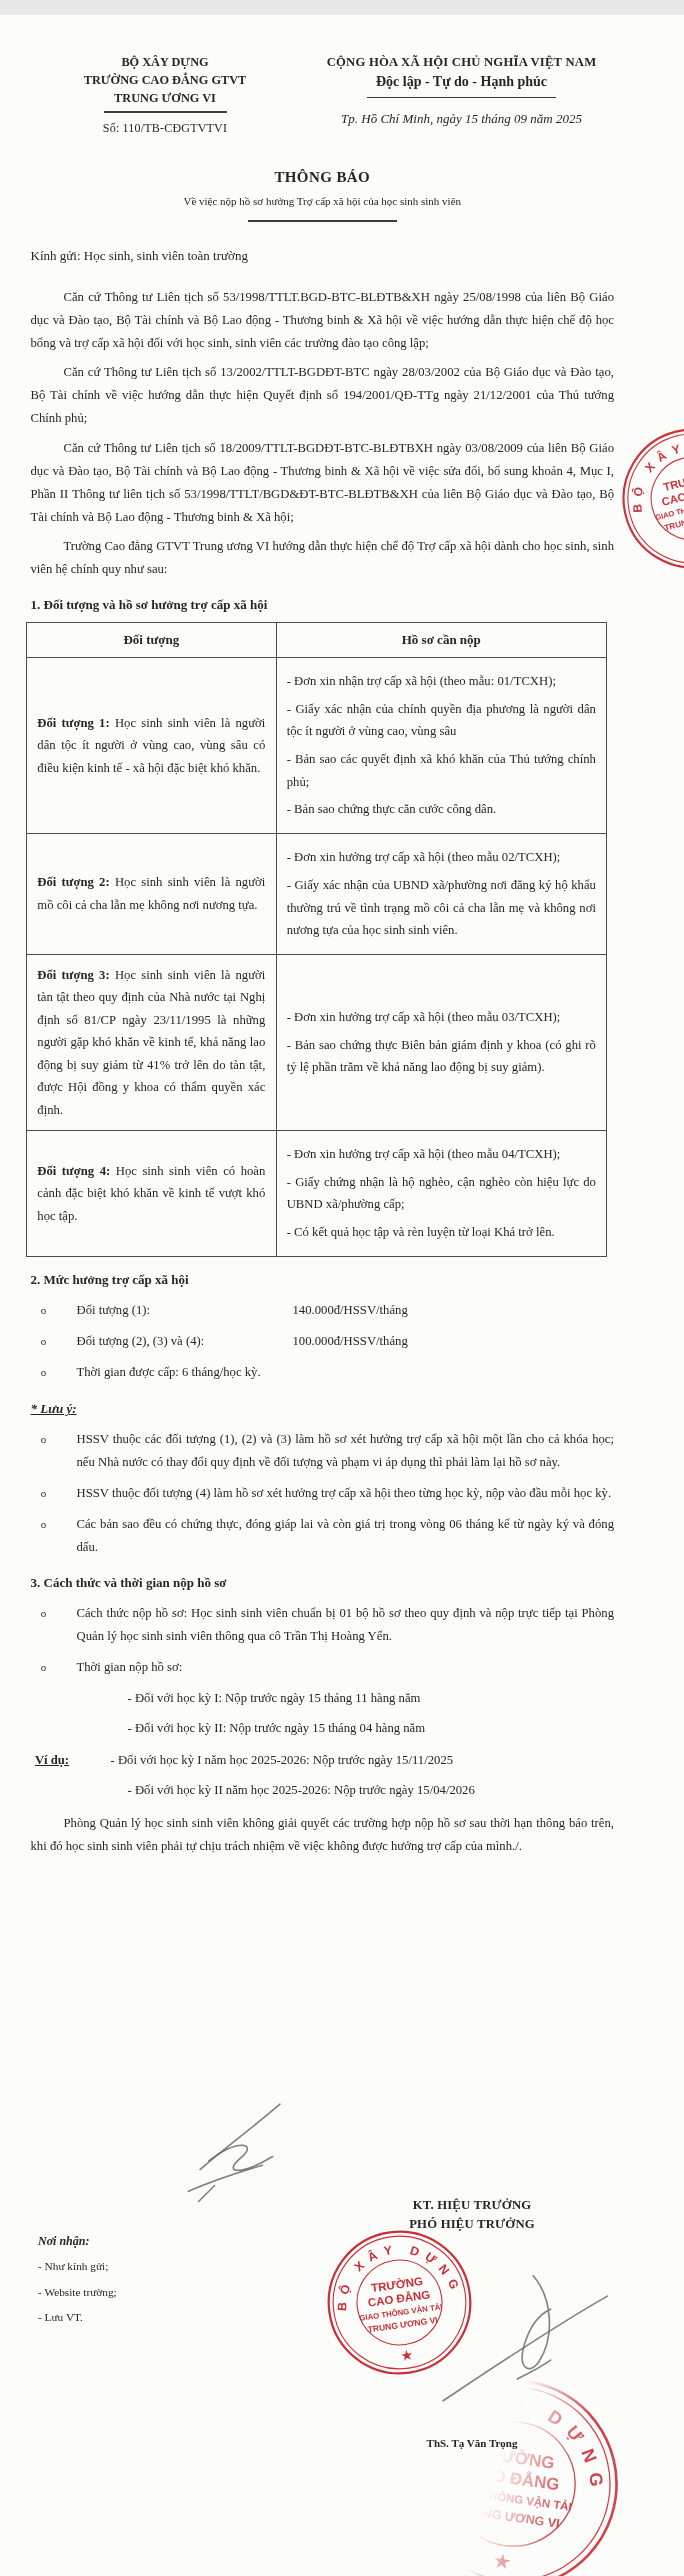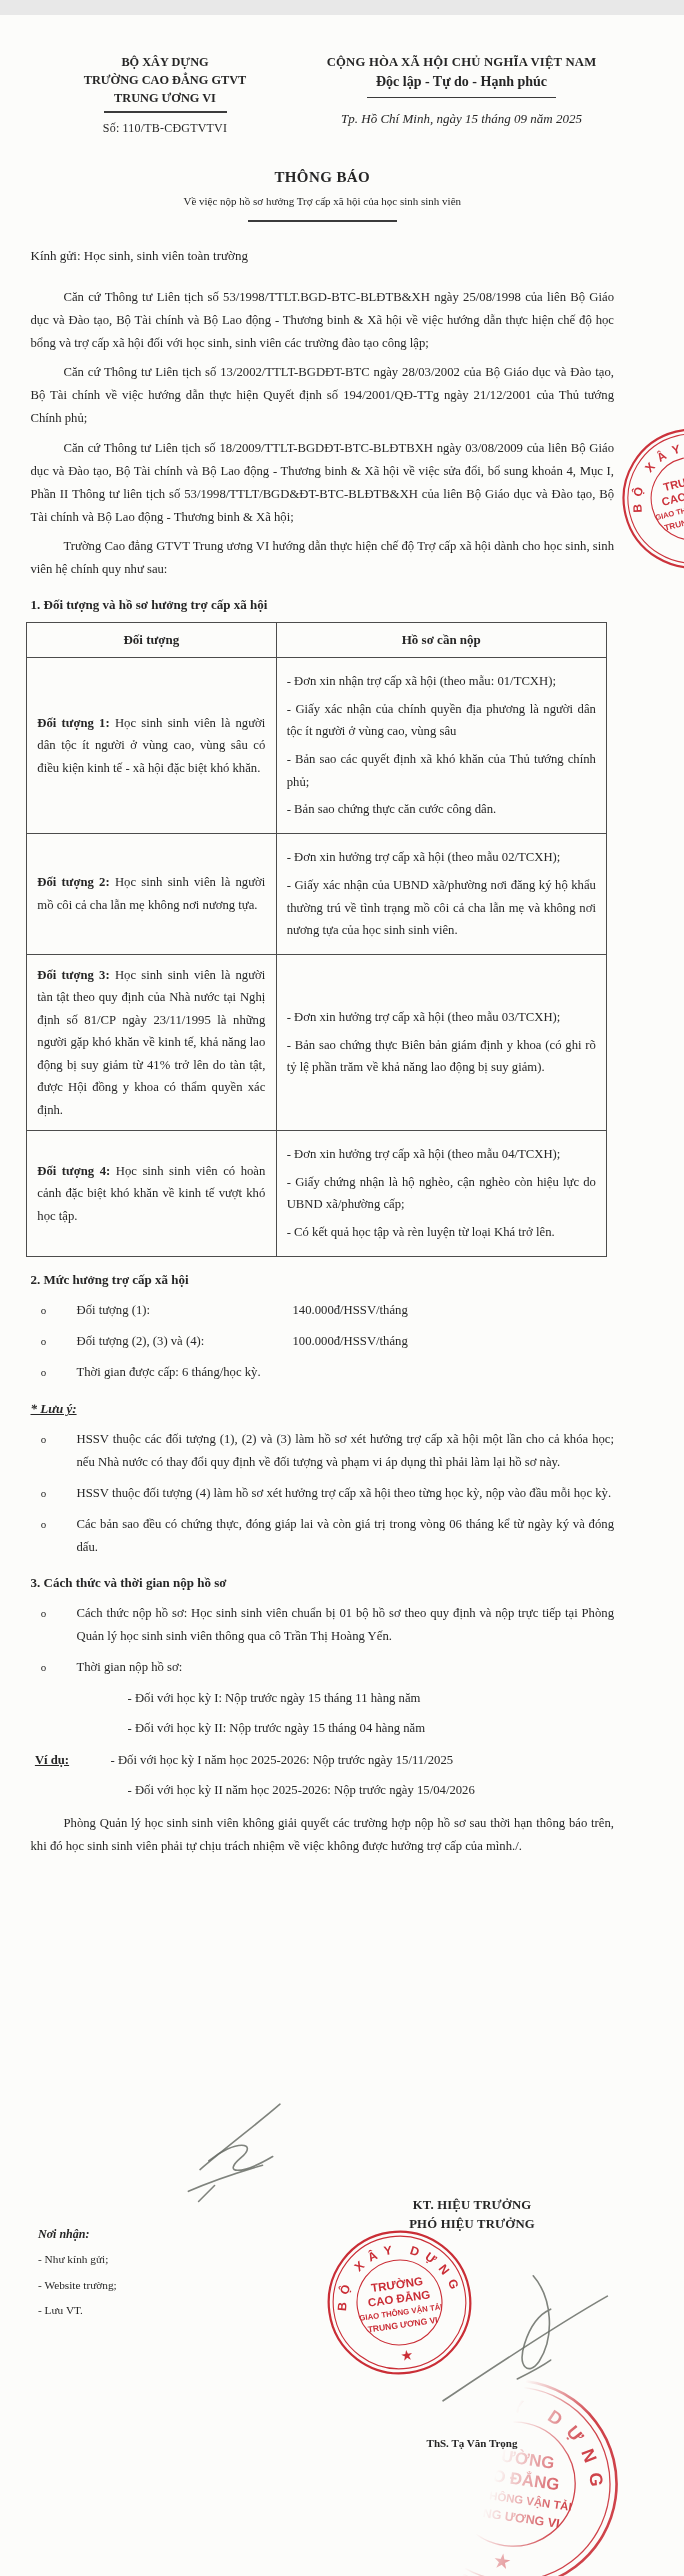--- a/index.html
+++ b/index.html
@@ -45,21 +45,21 @@
   .pair .pair-value{position:absolute;left:262px;top:0;}
   .note-heading{font-weight:bold;font-style:italic;font-size:13px;
     text-decoration:underline;margin:13px 0 4.4px 0;}
   .dash-line{padding-left:97px;margin:7.3px 0;}
   .example-row{position:relative;padding-left:80px;margin:8.7px 0 7.3px 0;}
   .example-label{position:absolute;left:4.4px;top:0;font-weight:bold;text-decoration:underline;}
   .example-line2{padding-left:97px;margin:7.3px 0;}
   .closing{text-align:justify;text-indent:33px;margin-top:10.2px;}
   
   .footer{position:absolute;left:0;top:2181px;width:684px;}
-  .recipients{position:absolute;left:38px;top:29px;font-size:11.3px;line-height:18px;}
+  .recipients{position:absolute;left:38px;top:36px;font-size:11.3px;line-height:18px;}
   .recipients-label{font-weight:bold;font-style:italic;font-size:12px;margin-bottom:7.3px;}
   .recipients .rcp{margin:7.3px 0;}
   .sign-block{position:absolute;left:341px;top:0;width:262px;text-align:center;}
   .sign-title{font-weight:bold;font-size:12.7px;line-height:19px;letter-spacing:0.2px;}
   .signer-name{font-weight:bold;font-size:11px;margin-top:198px;}
   
   .stamp-wrap{position:absolute;pointer-events:none;}
   .stamp{display:block;}
   .stamp circle{fill:none;stroke:#c8232c;}
   .stamp .ring-text{fill:#c8232c;font-weight:bold;font-size:16.5px;letter-spacing:9px;

